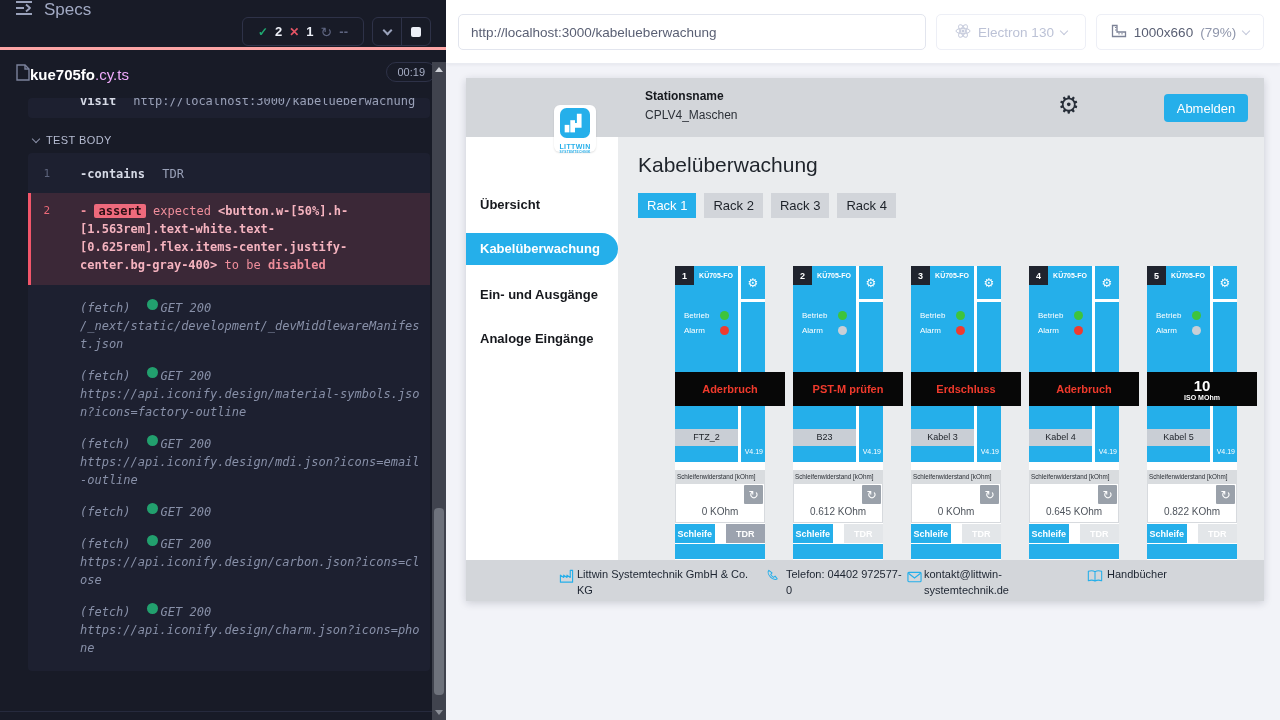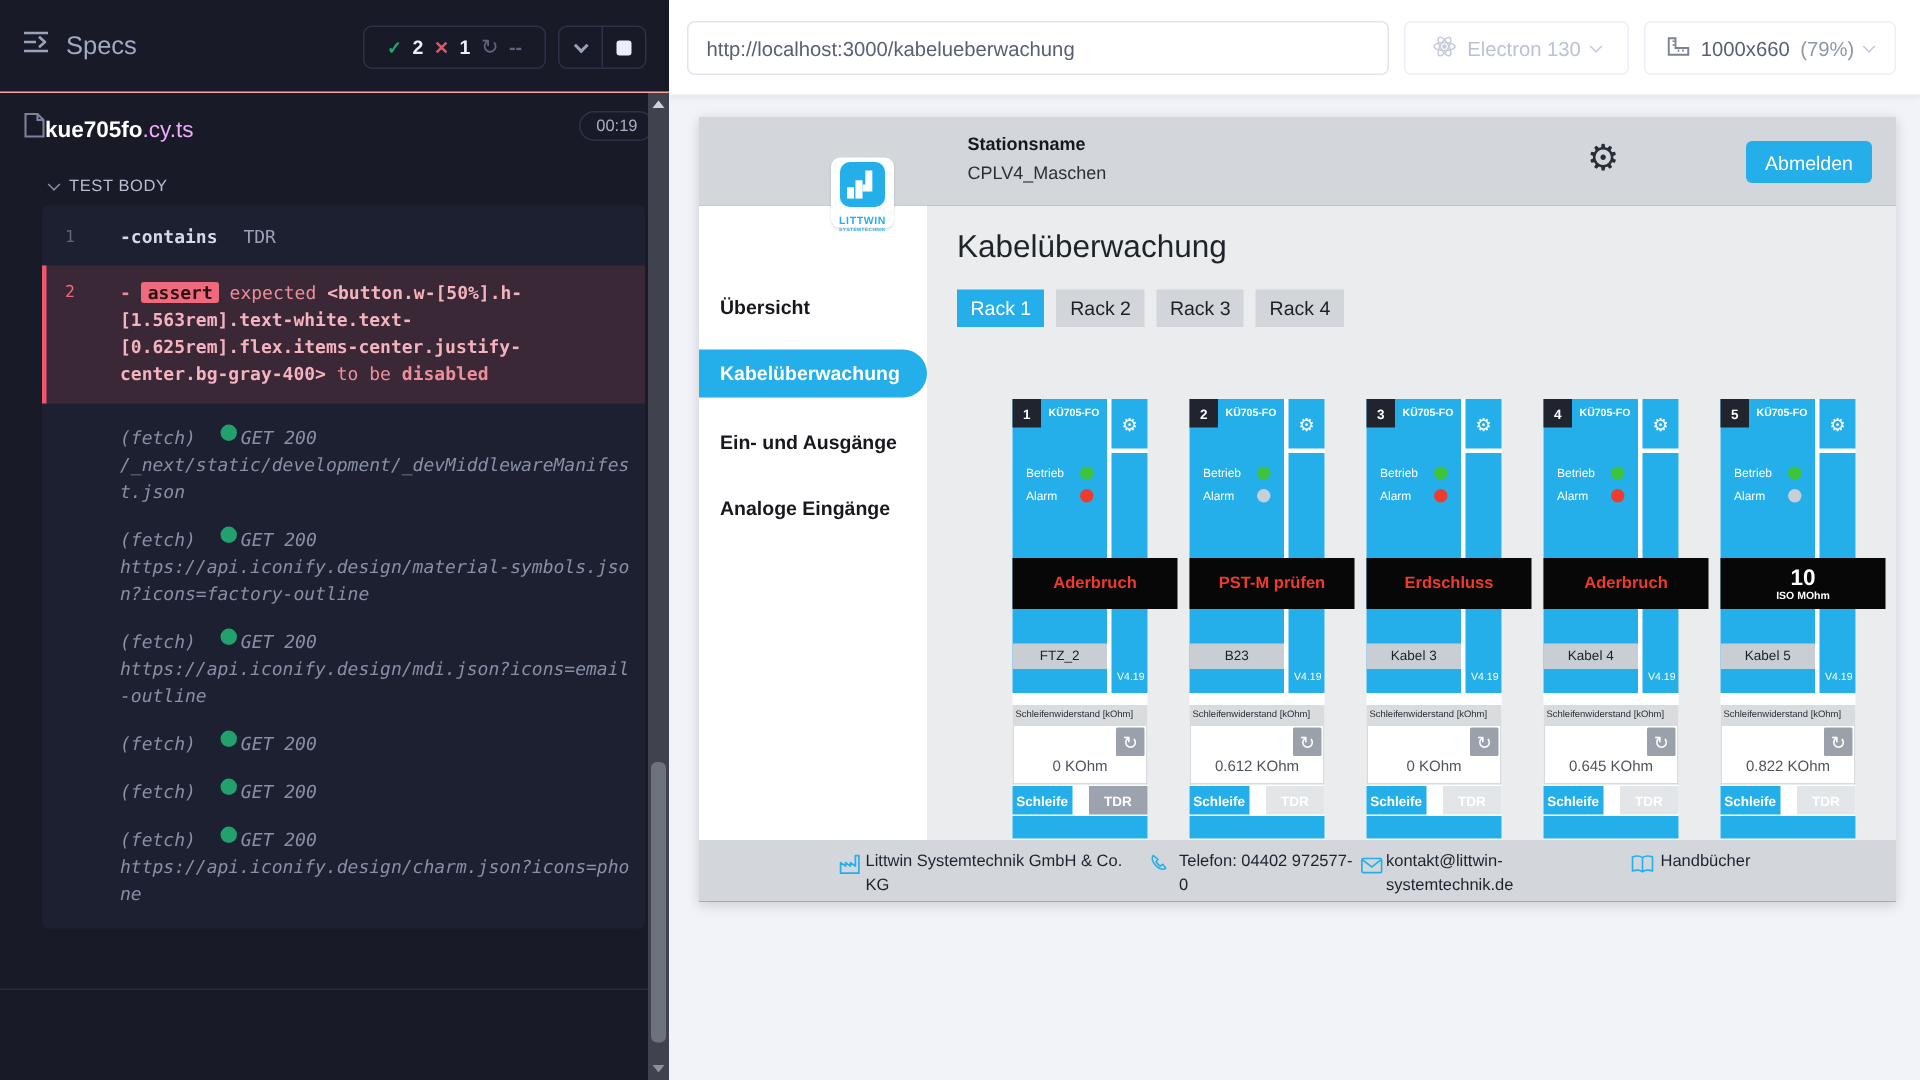--- a/index.html
+++ b/index.html
@@ -2,21 +2,21 @@
 <html style="--accent: #25afea; --status-red: #f03a2c; --led-green: #3ec43c;"><head>
 <meta charset="utf-8">
 <style>
   *{margin:0;padding:0;box-sizing:border-box}
   html,body{width:1280px;height:720px;overflow:hidden}
   body{font-family:"Liberation Sans",sans-serif;background:#f2f3f8}
   .stage{position:relative;width:1280px;height:720px;overflow:hidden}
 
   
   .reporter{position:absolute;left:0;top:0;width:446px;height:720px;background:#181b27;color:#cdd2e0}
-  .rep-header{height:62px;border-bottom:1px solid #fca5a5;display:flex;align-items:center;padding:0 14px;position:relative}
+  .rep-header{height:50px;border-bottom:3px solid #fca5a5;display:flex;padding:0 14px;position:relative}
   .rep-title{font-size:17px;color:#a2aac4;margin-left:10px}
   .stats-box{position:absolute;left:242px;top:17px;width:122px;height:29px;border:1px solid #2e3248;border-radius:6px;display:flex;align-items:center;justify-content:center;gap:7px;font-size:13px}
   .check{color:#1fa971;font-weight:700;font-size:12px}
   .cross{color:#e45464;font-weight:700;font-size:12px}
   .reload-ic{color:#5e6580;font-size:14px;font-family:"DejaVu Sans",sans-serif}
   .stat-num{color:#eceff7;font-weight:700}
   .stat-dash{color:#5e6580;font-weight:700}
   .controls-box{position:absolute;left:372px;top:17px;width:59px;height:29px;border:1px solid #2e3248;border-radius:6px;display:flex}
   .ctrl{flex:1;display:flex;align-items:center;justify-content:center;background:none;border:none;cursor:pointer}
   .ctrl + .ctrl{border-left:1px solid #2e3248}
@@ -72,21 +72,21 @@
   .url-box{position:absolute;left:12px;top:14px;width:468px;height:36px;border:1px solid #e2e5ee;border-radius:5px;padding:0 12px;font-size:13.5px;color:#5a6074;background:#fff;font-family:"Liberation Sans",sans-serif}
   .sel-box{position:absolute;top:14px;height:36px;border:1px solid #edeff6;border-radius:5px;display:flex;align-items:center;justify-content:center;gap:7px;background:#fff;cursor:pointer}
   .electron-box{left:490px;width:150px;color:#bcc2d6;font-size:13.5px}
   .viewport-box{left:650px;width:168px;font-size:13.5px}
   .vp-size{color:#595f73}
   .vp-zoom{color:#8f96ab}
   .chev-sm{width:6px;height:6px;border-right:1.5px solid #c3c8da;border-bottom:1.5px solid #c3c8da;transform:rotate(45deg);margin-top:-3px}
 
   
   :root{--accent:#25afea;--status-red:#f03a2c;--led-green:#3ec43c}
-  .aut-frame{position:absolute;left:20px;top:78px;width:798px;height:523px;background:#15803d;box-shadow:0 2px 8px rgba(20,25,50,.18);overflow:hidden}
+  .aut-frame{position:absolute;left:20px;top:78px;width:798px;height:523px;background:#eab308;box-shadow:0 2px 8px rgba(20,25,50,.18);overflow:hidden}
   .app-header{position:absolute;left:0;top:0;width:798px;height:59px;background:#d3d6da}
   .logo-card{position:absolute;left:88px;top:27px;width:42px;height:47px;background:#fff;border-radius:6px;z-index:3;text-align:center;padding-top:3px;box-shadow:0 1px 2px rgba(0,0,0,.12)}
   .logo-t1{font-size:7px;font-weight:700;color:var(--accent);letter-spacing:.4px;margin-top:1px}
   .logo-t2{font-size:3.2px;font-weight:700;color:var(--accent);letter-spacing:.3px}
   .station{position:absolute;left:179px;top:11px}
   .station-label{font-size:12px;font-weight:700;color:#15181d}
   .station-value{font-size:12px;color:#2c3138;margin-top:5px}
   .app-gear{position:absolute;left:592px;top:13px;font-size:24px;color:#272e38;font-family:"DejaVu Sans",sans-serif;cursor:pointer;line-height:28px}
   .logout-btn{position:absolute;left:698px;top:16px;width:84px;height:28px;background:var(--accent);color:#fff;border:none;border-radius:4px;font-size:13px;font-family:"Liberation Sans",sans-serif;cursor:pointer}
 
@@ -178,20 +178,27 @@
         <svg width="14" height="17" viewBox="0 0 14 17">
             <path d="M1 1 h8 l4 4 v11 h-12 z" fill="none" stroke="#7b829c" stroke-width="1.4"></path>
             <path d="M9 1 v4 h4" fill="none" stroke="#7b829c" stroke-width="1.4"></path>
           </svg>
       </span>
       <span class="spec-name">kue705fo</span>
         <span class="spec-ext">.cy.ts</span>
       <span class="dur-pill">00:19</span>
     </div>
 
+    <div class="visit-clip">
+      <div class="cmd-row visit-inner mono">
+        <span class="cmd-line">1</span>
+        <span class="cmd-name">visit</span>
+        <span class="cmd-arg">http://localhost:3000/kabelueberwachung</span>
+      </div>
+    </div>
 
     <div class="hook-row">
       <span class="hook-chev"></span>
       <span>TEST BODY</span>
     </div>
 
     <div class="cmd-block">
       <div class="cmd-row contains-row mono">
         <span class="cmd-line">1</span>
         <span class="cmd-name">-contains</span>
@@ -238,20 +245,21 @@
             <span class="dot"></span>
             <span>GET 200</span>
           </div>
       </div>
       <div class="fetch-row mono">
         <div class="fetch-head">
             <span class="fetch-label">(fetch)</span>
             <span class="dot"></span>
             <span>GET 200</span>
           </div>
+        <div class="fetch-url">https://api.iconify.design/carbon.json?icons=close</div>
       </div>
       <div class="fetch-row mono">
         <div class="fetch-head">
             <span class="fetch-label">(fetch)</span>
             <span class="dot"></span>
             <span>GET 200</span>
           </div>
         <div class="fetch-url">https://api.iconify.design/charm.json?icons=phone</div>
       </div>
     </div>

